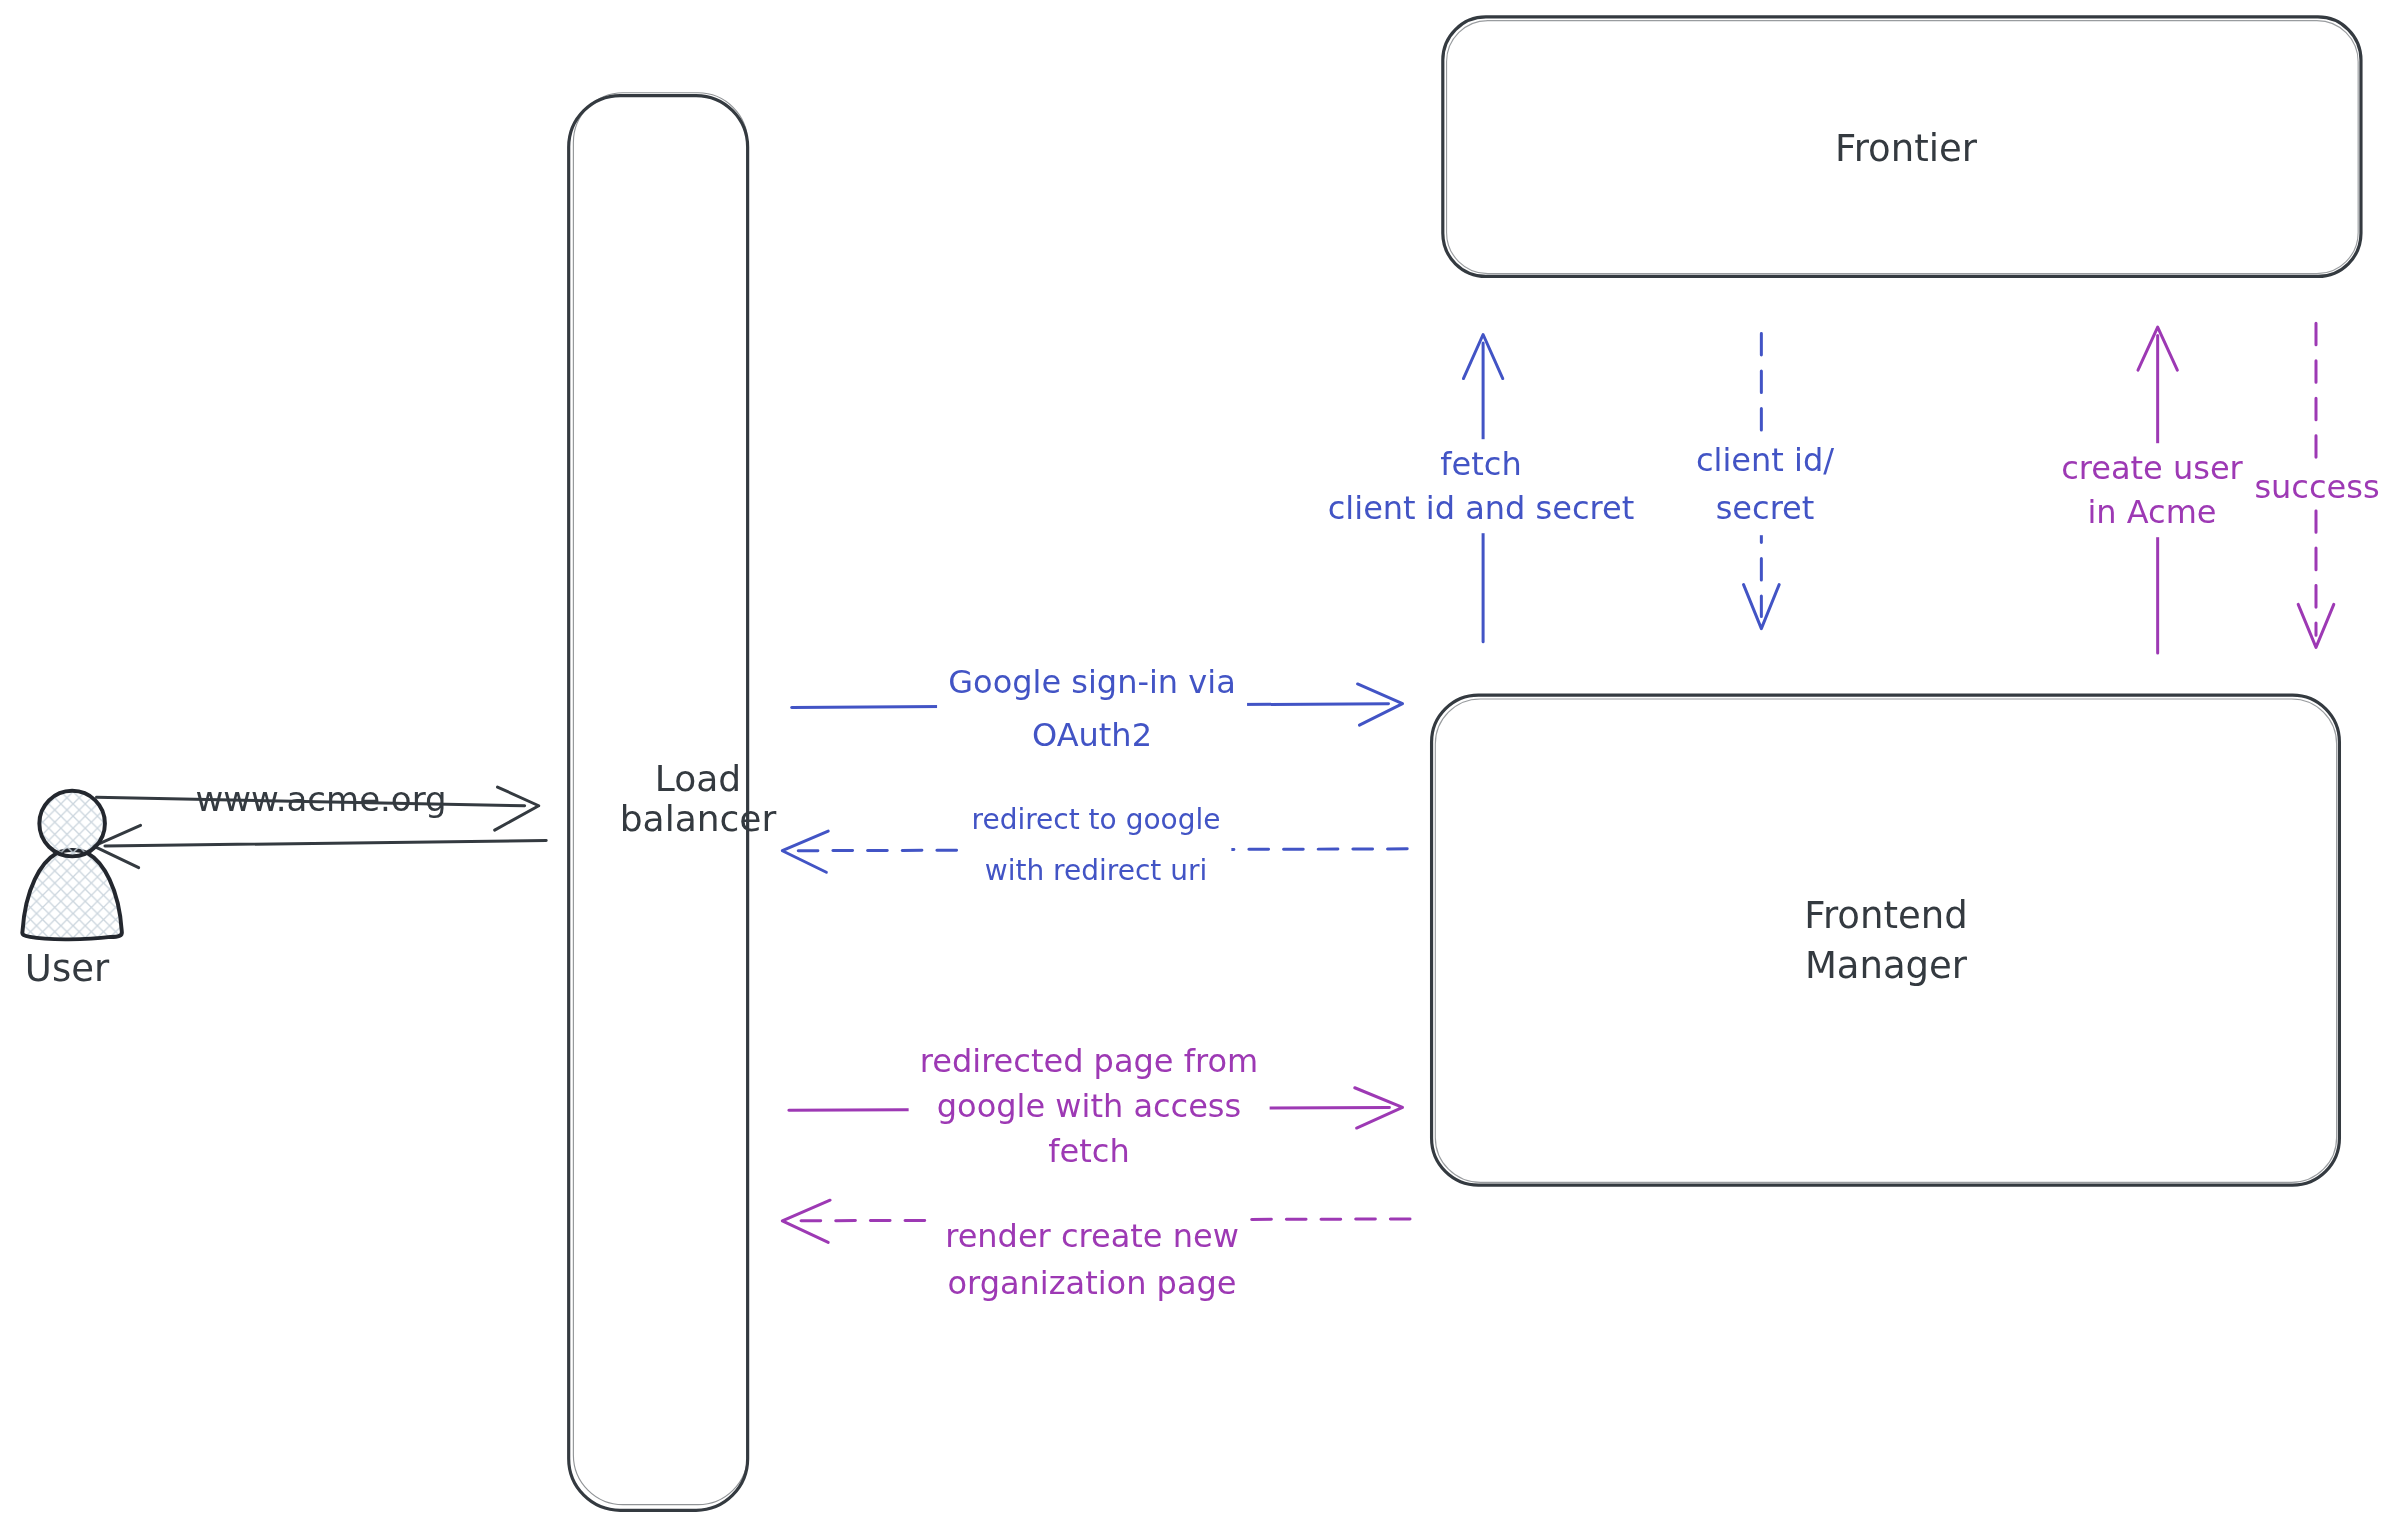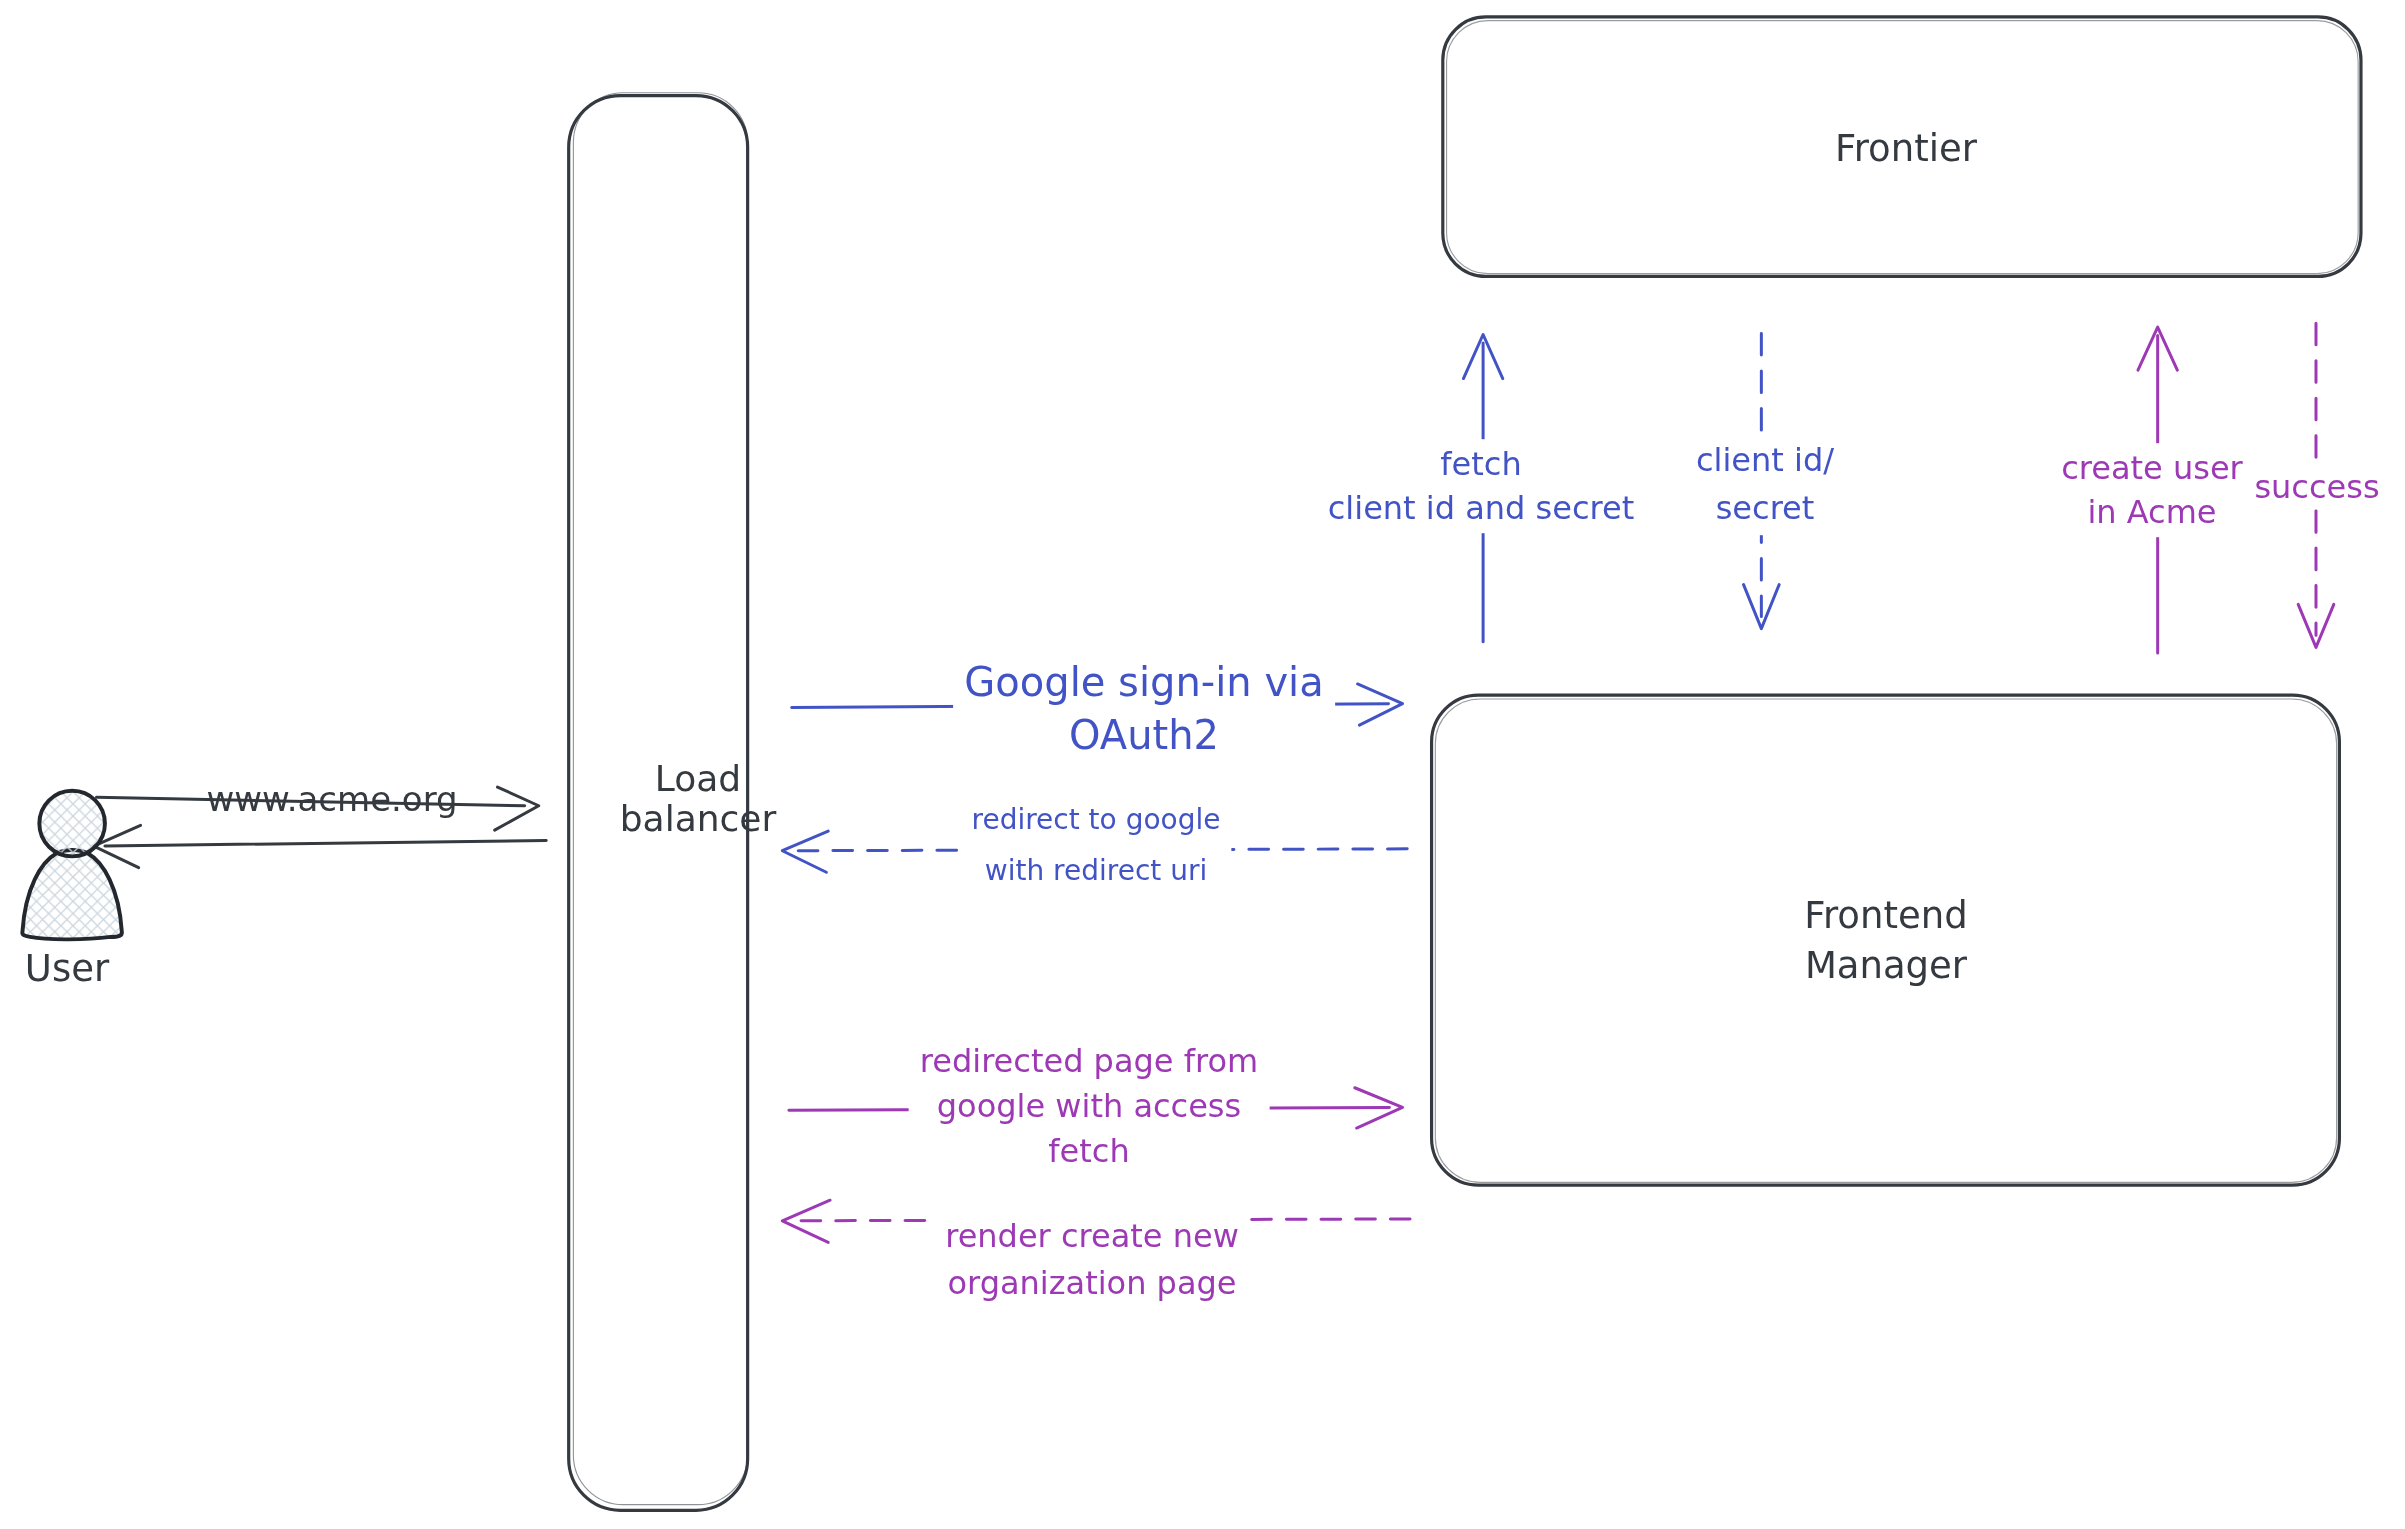--- a/index.html
+++ b/index.html
@@ -112,25 +112,25 @@
 
   <div class="lbl" style="left: 1906px; top: 148px; font-size: 37px; color: rgb(52, 58, 64);">
     <div>Frontier</div>
   </div>
 
   <div class="lbl" style="left: 1886px; top: 941px; font-size: 37px; line-height: 50px; color: rgb(52, 58, 64);">
     <div>Frontend</div>
     <div>Manager</div>
   </div>
 
-  <div class="lbl" style="left: 332px; top: 799px; font-size: 34px; color: rgb(52, 58, 64);">
+  <div class="lbl" style="left: 321px; top: 799px; font-size: 34px; color: rgb(52, 58, 64);">
     <div>www.acme.org</div>
   </div>
 
-  <div class="lbl bg" style="left: 1144px; top: 709px; font-size: 40px; line-height: 53px; color: rgb(66, 84, 197);">
+  <div class="lbl bg" style="left: 1092px; top: 709px; font-size: 32px; line-height: 53px; color: rgb(66, 84, 197);">
     <div>Google sign-in via</div>
     <div>OAuth2</div>
   </div>
 
   <div class="lbl bg" style="left: 1096px; top: 845px; font-size: 28px; line-height: 51px; color: rgb(66, 84, 197);">
     <div>redirect to google</div>
     <div>with redirect uri</div>
   </div>
 
   <div class="lbl bg" style="left: 1089px; top: 1106px; font-size: 32px; line-height: 45px; color: rgb(157, 57, 180);">

